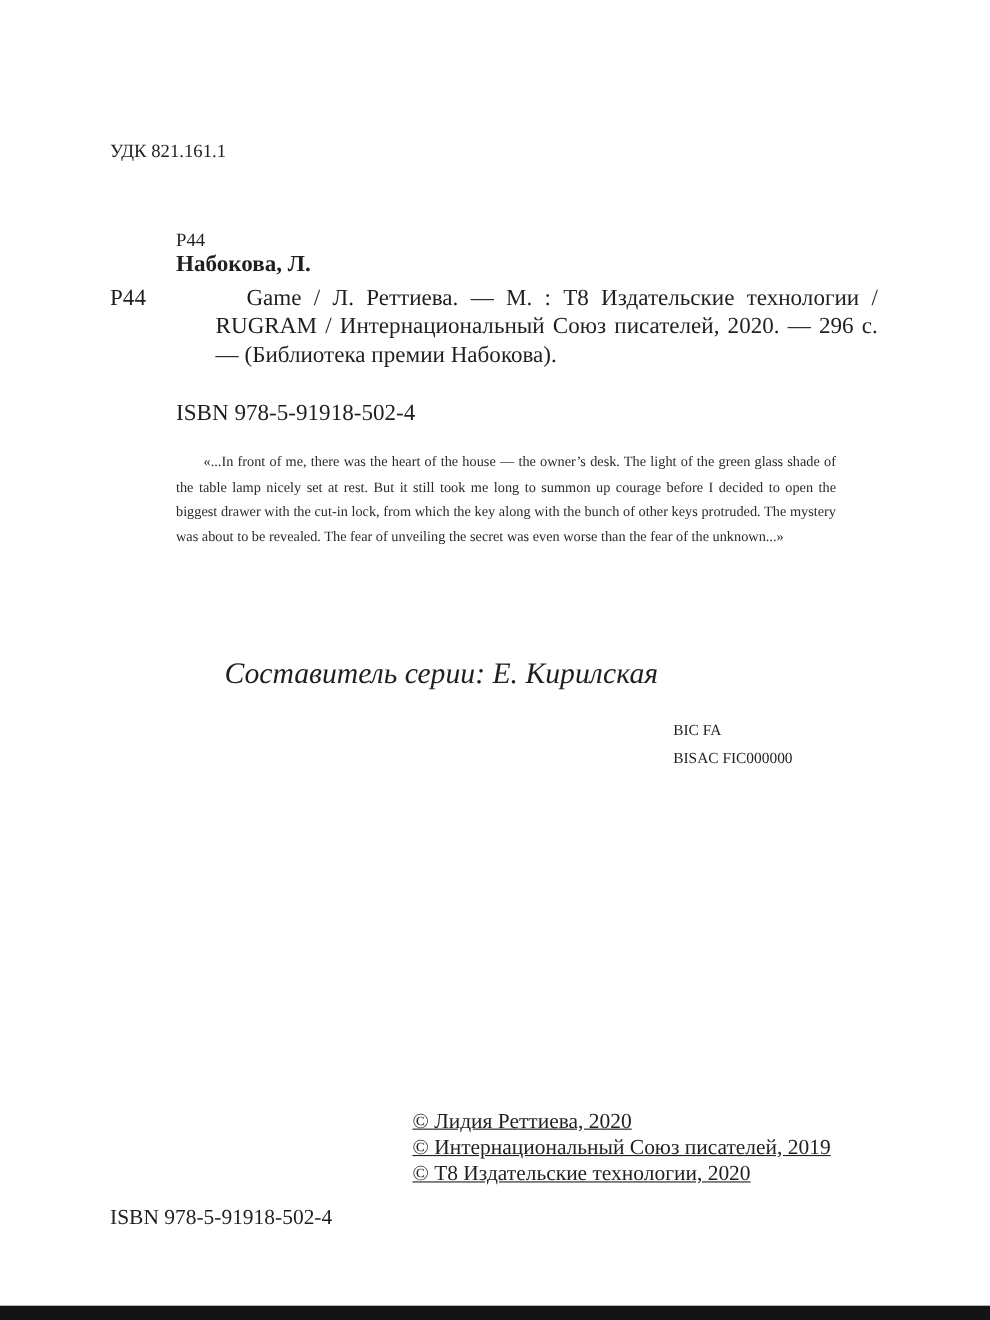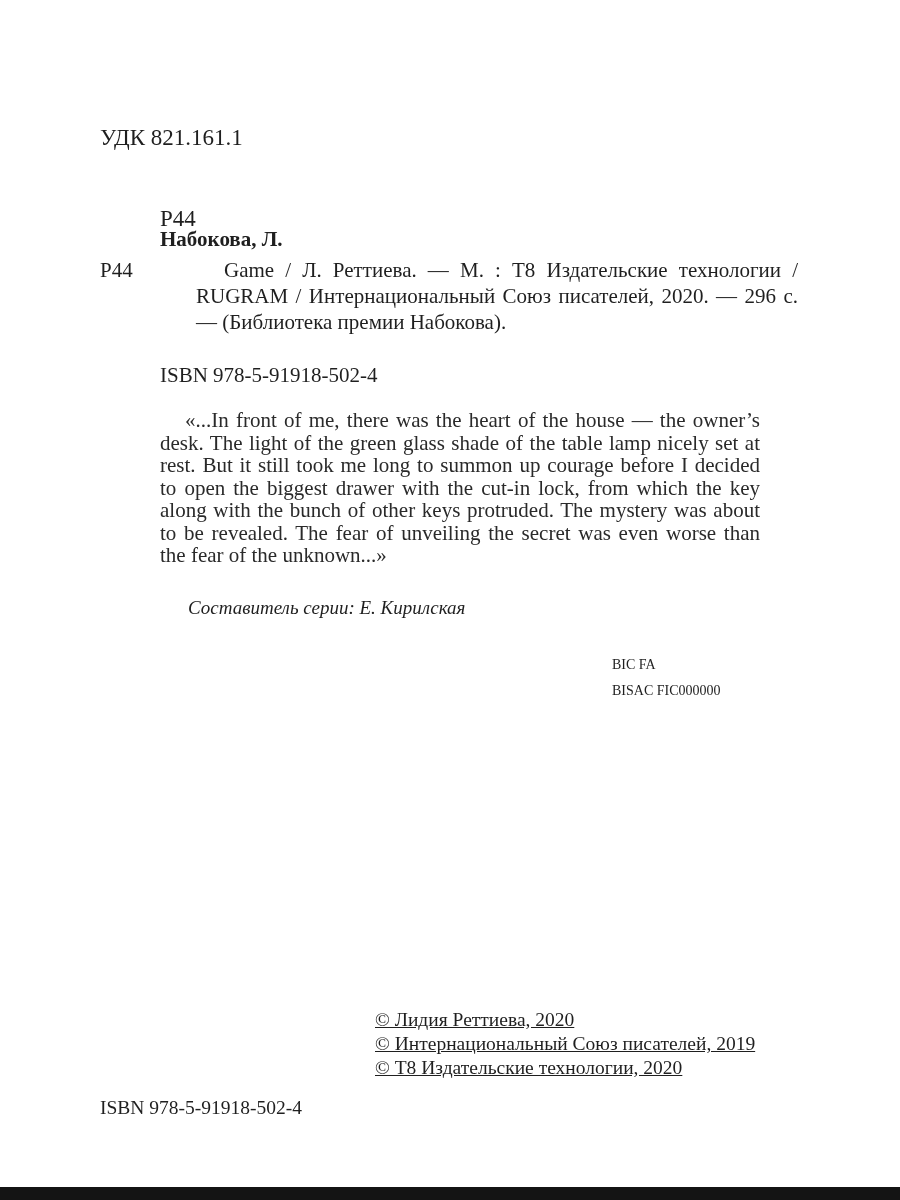--- a/index.html
+++ b/index.html
@@ -13,21 +13,21 @@
     height: 1200px;
     background: #ffffff;
     font-family: "Liberation Serif", "DejaVu Serif", serif;
     color: #1f1f1f;
     overflow: hidden;
   }
   .codes-block {
     position: absolute;
     left: 100px;
     top: 70px;
-    font-size: 23px;
+    font-size: 17px;
     line-height: 27px;
     white-space: pre;
   }
   .codes-block .indent {
     padding-left: 60px;
   }
   .catalog {
     position: absolute;
     left: 100px;
     top: 226px;
@@ -57,31 +57,31 @@
     position: absolute;
     left: 160px;
     top: 363px;
     font-size: 21px;
   }
   .annotation {
     position: absolute;
     left: 160px;
     top: 409px;
     width: 600px;
-    font-size: 21px;
+    font-size: 13px;
     line-height: 22.5px;
     text-align: justify;
     text-indent: 25px;
     color: #2a2a2a;
   }
   .compiler {
     position: absolute;
-    left: 188px;
+    left: 204px;
     top: 597px;
-    font-size: 19px;
+    font-size: 27px;
     font-style: italic;
   }
   .trade-codes {
     position: absolute;
     left: 588px;
     top: 652px;
     font-size: 14px;
     line-height: 26px;
     margin-left: 24px;
   }

